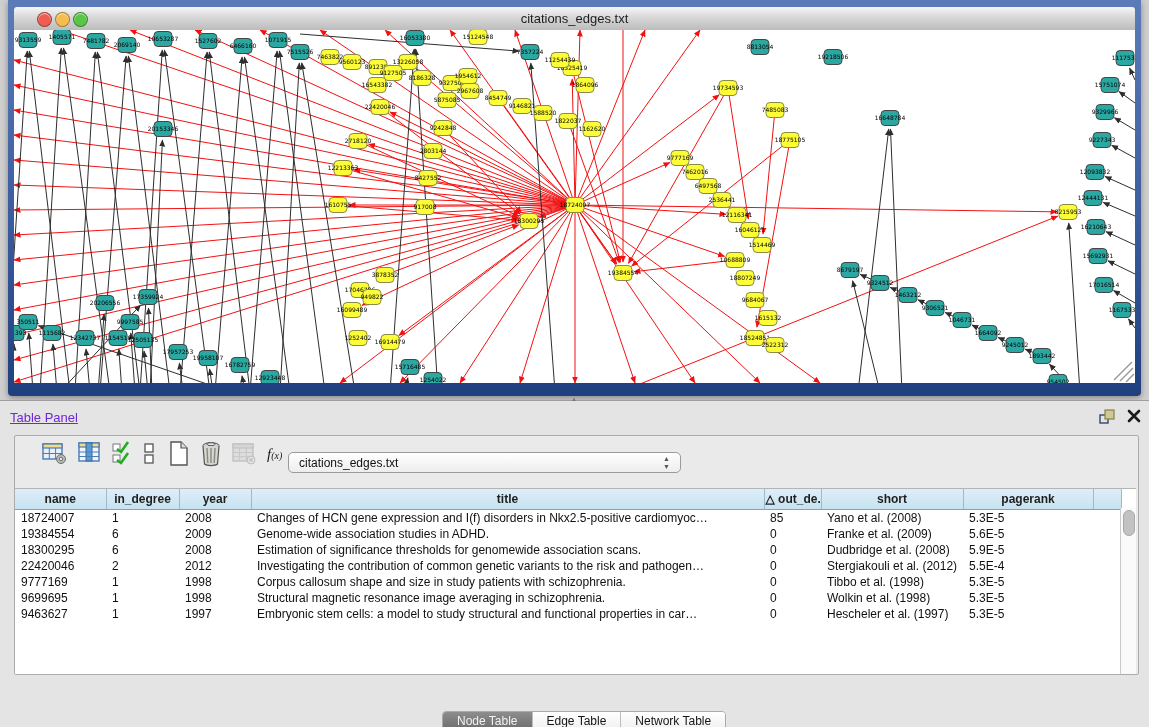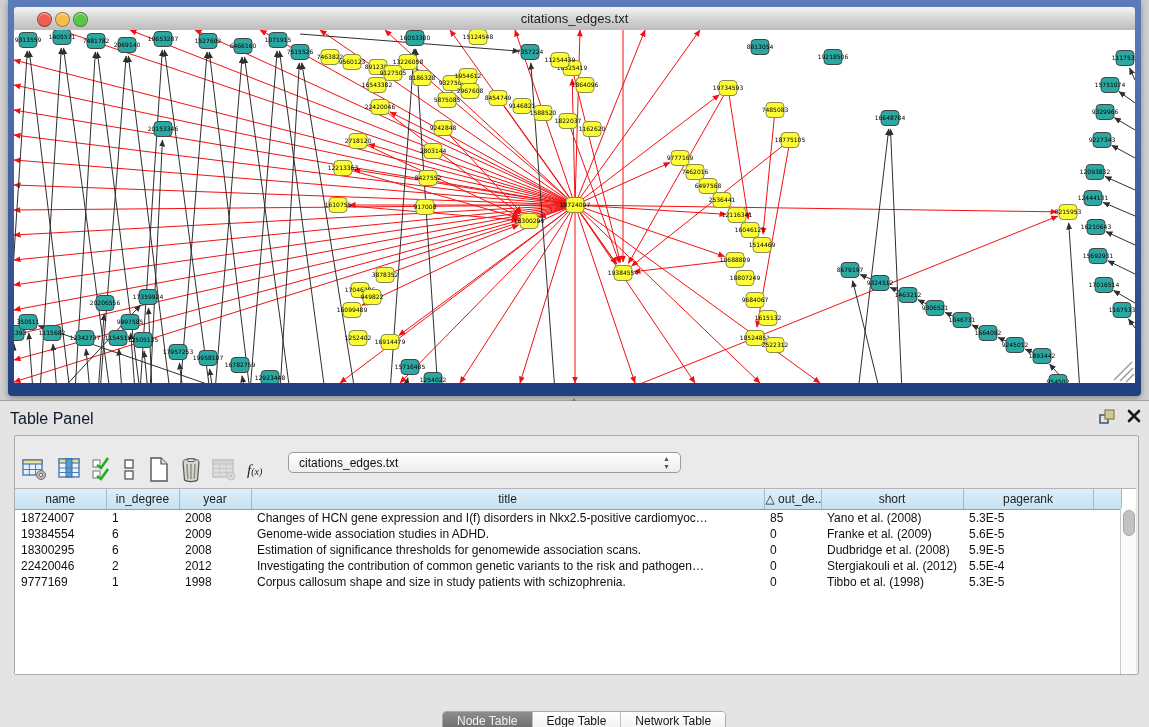--- a/index.html
+++ b/index.html
@@ -15,38 +15,38 @@
   .tl{position:absolute;top:5px;width:13px;height:13px;border-radius:50%;
     border:1px solid rgba(0,0,0,.35);box-shadow:inset 0 1px 1px rgba(255,255,255,.7);}
   .title{position:absolute;left:0;right:0;top:4px;text-align:center;font-size:13px;color:#1d1d1d;}
   .canvas{position:absolute;left:6px;top:30px;width:1121px;height:353px;background:#fff;overflow:hidden;}
   .canvas svg{position:absolute;left:0;top:0;}
   .grip line{stroke:#9a9a9a;stroke-width:1.5;}
   
   .table-panel{position:absolute;left:0;top:400px;width:1149px;height:327px;
     background:#e4e4e4;border-top:1px solid #9e9e9e;}
   .panel-head{position:absolute;left:0;top:0;width:100%;height:32px;}
-  .panel-title{position:absolute;left:10px;top:9px;font-size:16px;color:#0f172a;}
+  .panel-title{position:absolute;left:10px;top:9px;font-size:13px;color:#6d28d9;text-decoration:underline;}
   .float-btn{position:absolute;left:1098px;top:7px;width:18px;height:18px;cursor:pointer;}
   .close-btn{position:absolute;left:1126px;top:7px;width:16px;height:16px;cursor:pointer;}
   .content-box{position:absolute;left:14px;top:34px;width:1123px;height:238px;
     border:1px solid #ababab;background:#eaeaea;border-radius:2px;}
-  .tb-icon{position:absolute;top:20px;width:28px;height:28px;display:inline-block;}
+  .tb-icon{position:absolute;top:4px;width:28px;height:28px;display:inline-block;margin-left:20px;}
   .dropdown{position:absolute;left:273px;top:16px;width:393px;height:21px;
     background:linear-gradient(180deg,#ffffff,#ededed);border:1px solid #9a9a9a;
     border-radius:5px;font-size:12px;color:#111;line-height:21px;padding-left:10px;
     box-sizing:border-box;cursor:pointer;}
   .stepper{position:absolute;right:8px;top:2px;width:11px;height:16px;font-size:7px;
     color:#555;line-height:8px;text-align:center;}
   
   .grid{position:absolute;left:0px;top:52px;width:1121px;height:185px;background:#fff;border-top:1px solid #b5b5b5;}
   table.t{border-collapse:collapse;table-layout:fixed;width:1106px;font-size:12px;}
   table.t th{height:18px;background:linear-gradient(180deg,#ddeef8,#c7e2f1);
     border-right:1px solid #9fb9c9;border-bottom:1px solid #87a2b2;
-    font-weight:normal;color:#1e1e1e;text-align:center;overflow:hidden;white-space:nowrap;cursor:pointer;}
+    font-weight:bold;color:#1e1e1e;text-align:center;overflow:hidden;white-space:nowrap;cursor:pointer;}
   table.t td{height:16px;padding:0 0 0 6px;color:#101010;overflow:hidden;
     white-space:nowrap;text-overflow:ellipsis;}
   .vsb{position:absolute;right:0px;top:19px;width:15px;height:166px;background:#fafafa;
     border-left:1px solid #c9c9c9;}
   .vsb .thumb{position:absolute;left:2px;top:2px;width:10px;height:24px;background:#c2c2c2;
     border:1px solid #a8a8a8;border-radius:6px;}
   
   .tabs{position:absolute;left:427px;top:275px;height:19px;display:flex;
     border:1px solid #a9a9a9;border-radius:4px;overflow:hidden;background:#fff;
     box-shadow:0 1px 1px rgba(255,255,255,.8);}
@@ -778,20 +778,40 @@
             <tr>
               <td>9777169</td>
               <td>1</td>
               <td>1998</td>
               <td>Corpus callosum shape and size in study patients with schizophrenia.</td>
               <td>0</td>
               <td>Tibbo et al. (1998)</td>
               <td>5.3E-5</td>
               <td></td>
             </tr>
+            <tr>
+              <td>9699695</td>
+              <td>1</td>
+              <td>1998</td>
+              <td>Structural magnetic resonance image averaging in schizophrenia.</td>
+              <td>0</td>
+              <td>Wolkin et al. (1998)</td>
+              <td>5.3E-5</td>
+              <td></td>
+            </tr>
+            <tr>
+              <td>9463627</td>
+              <td>1</td>
+              <td>1997</td>
+              <td>Embryonic stem cells: a model to study structural and functional properties in car…</td>
+              <td>0</td>
+              <td>Hescheler et al. (1997)</td>
+              <td>5.3E-5</td>
+              <td></td>
+            </tr>
           </tbody>
       </table>
       <div class="vsb">
           <div class="thumb"></div>
         </div>
     </div>
 
     <div class="tabs" id="tabs">
         <div class="tab sel">Node Table</div>
         <div class="tab">Edge Table</div>

